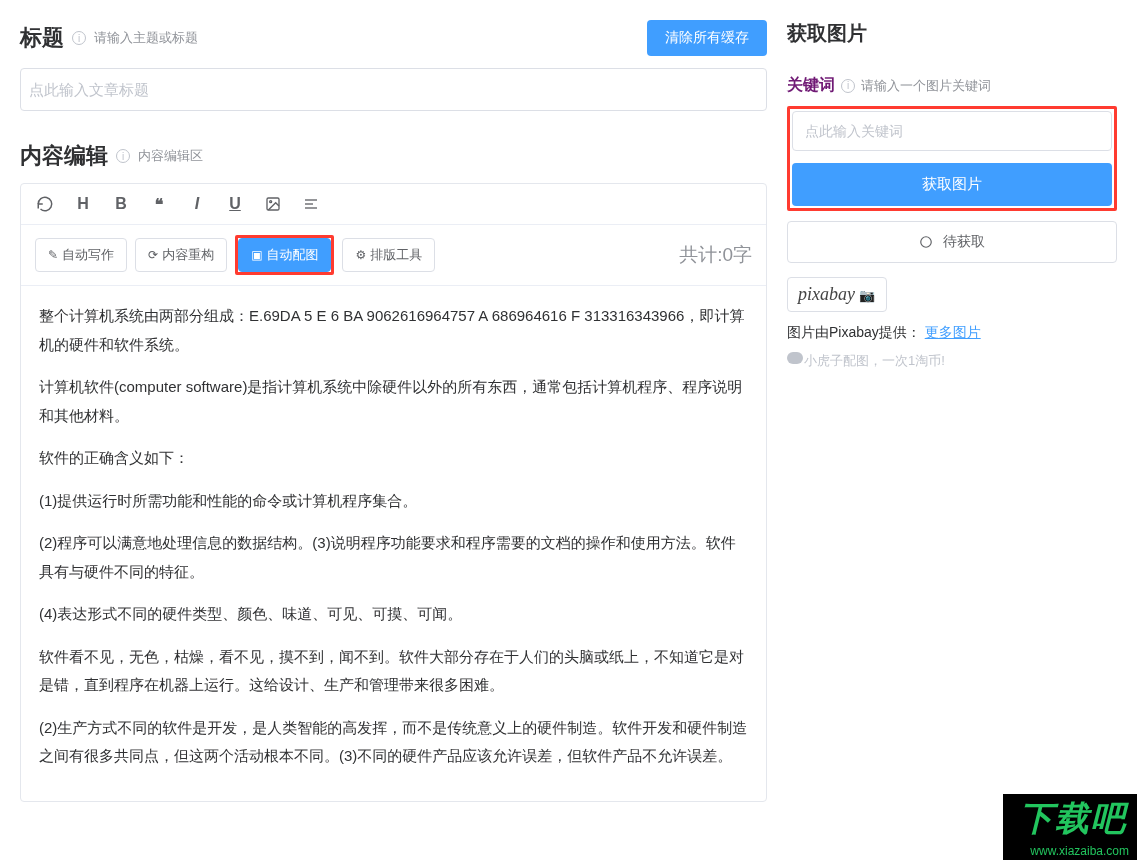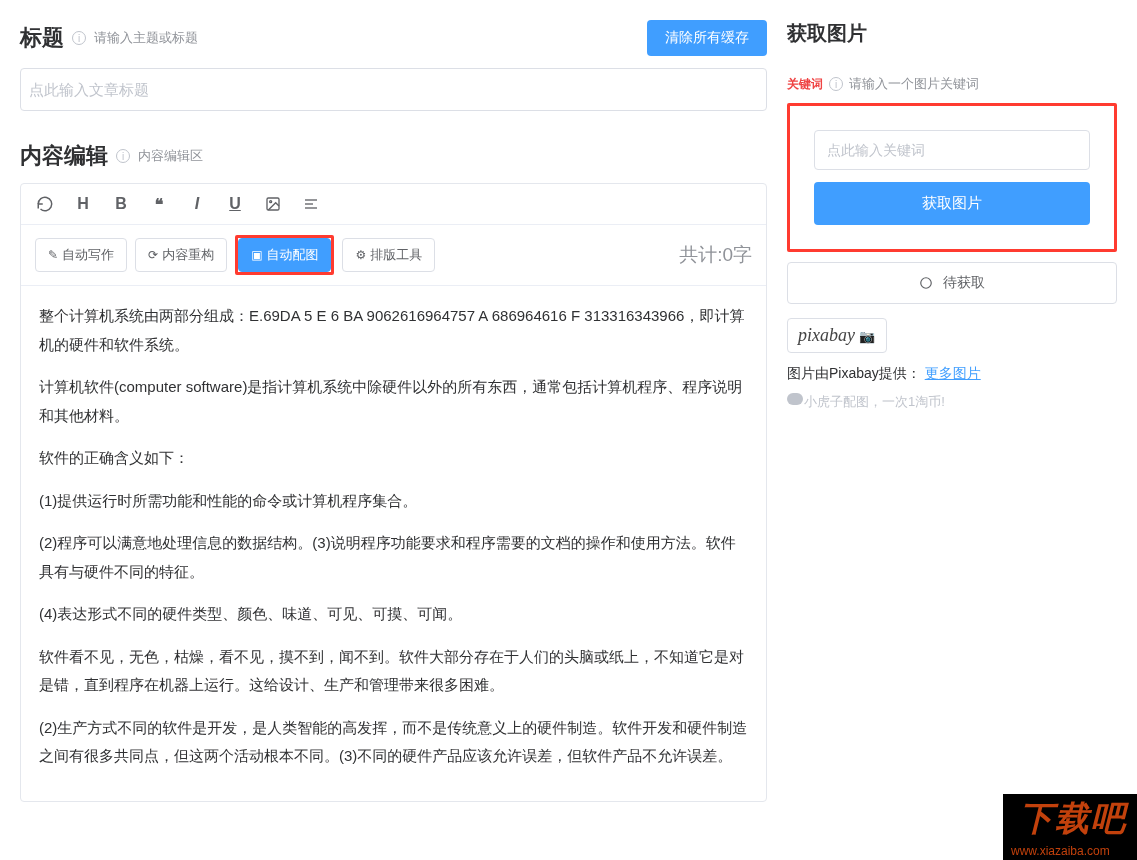--- a/index.html
+++ b/index.html
@@ -128,24 +128,24 @@
       font-weight: 700;
       color: #303133;
       margin-bottom: 28px;
     }
     .keyword-header {
       display: flex;
       align-items: center;
       gap: 6px;
       margin-bottom: 10px;
     }
-    .keyword-label { font-size: 12px; font-weight: 700; color: #ef4444; }
+    .keyword-label { font-size: 16px; font-weight: 700; color: #701a75; }
     .right-highlight {
       border: 3px solid #ff3b30;
-      padding: 24px;
+      padding: 2px;
       border-radius: 2px;
       margin-bottom: 10px;
     }
     .keyword-input {
       width: 100%;
       padding: 11px 12px;
       border: 1px solid #dcdfe6;
       border-radius: 4px;
       font-size: 14px;
       margin-bottom: 12px;
@@ -204,22 +204,22 @@
       width: 16px; height: 12px;
       background: #c0c4cc;
       border-radius: 10px;
       position: relative;
     }
 
     .watermark {
       position: absolute;
       right: 0;
       bottom: 0;
-      color: #c2410c;
-      text-align: left;
+      color: #22c55e;
+      text-align: right;
     }
     .watermark .big {
       font-size: 34px;
       font-weight: 900;
       letter-spacing: 2px;
       font-style: italic;
       background: #000;
       padding: 2px 10px 0 16px;
       display: inline-block;
     }

